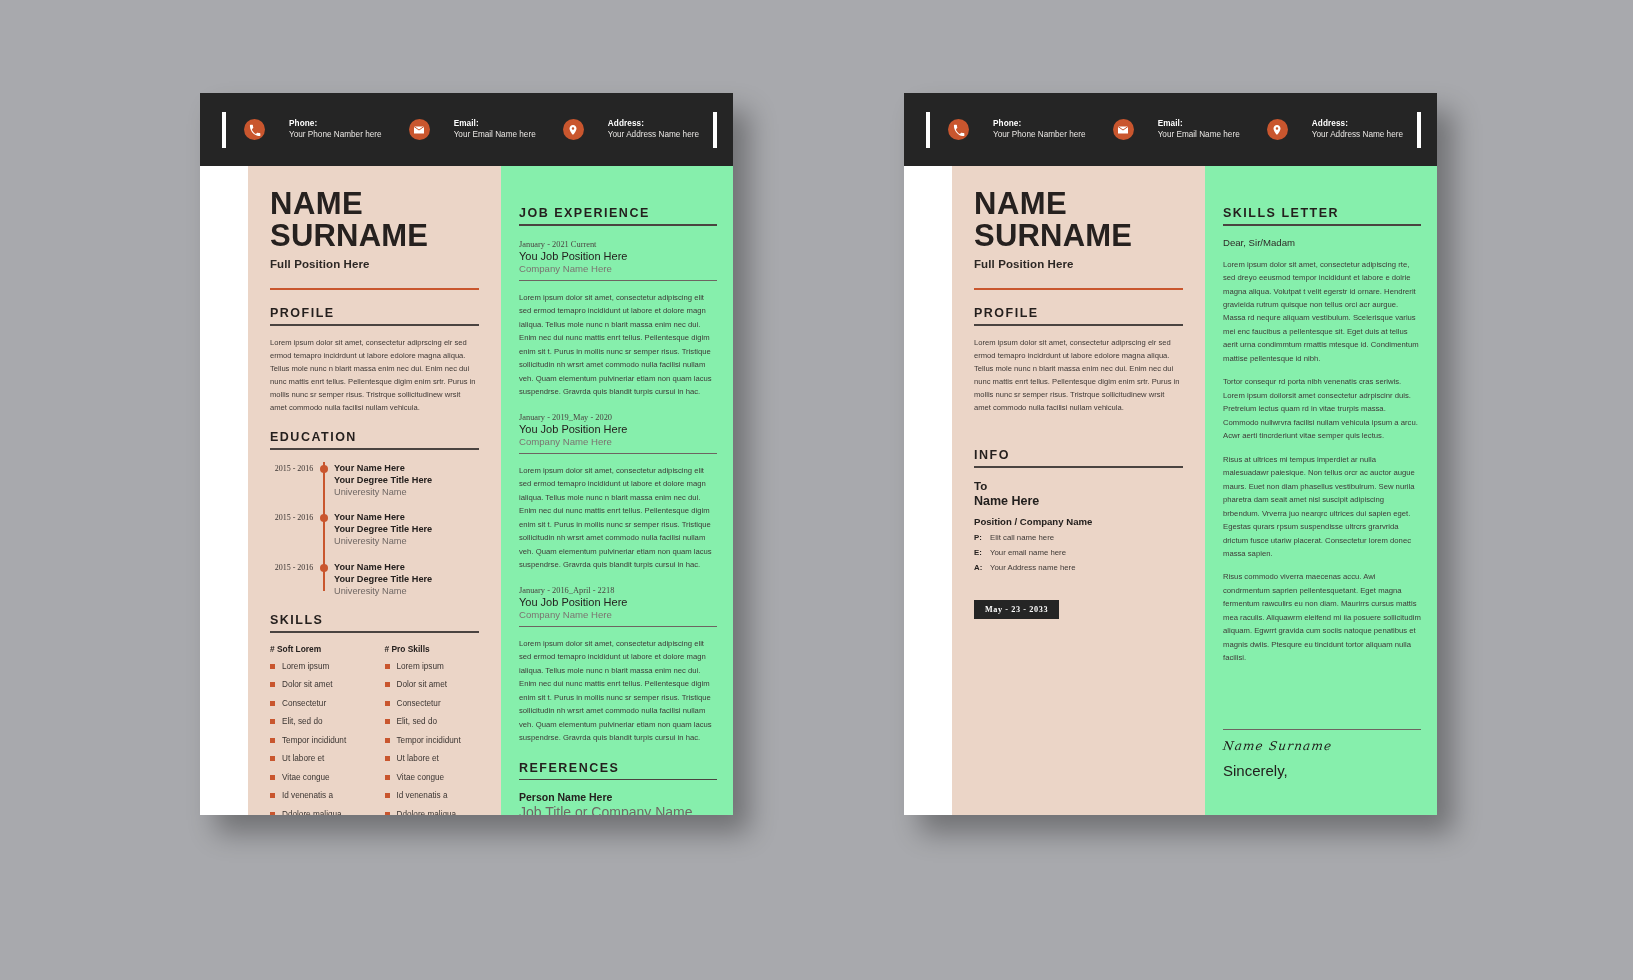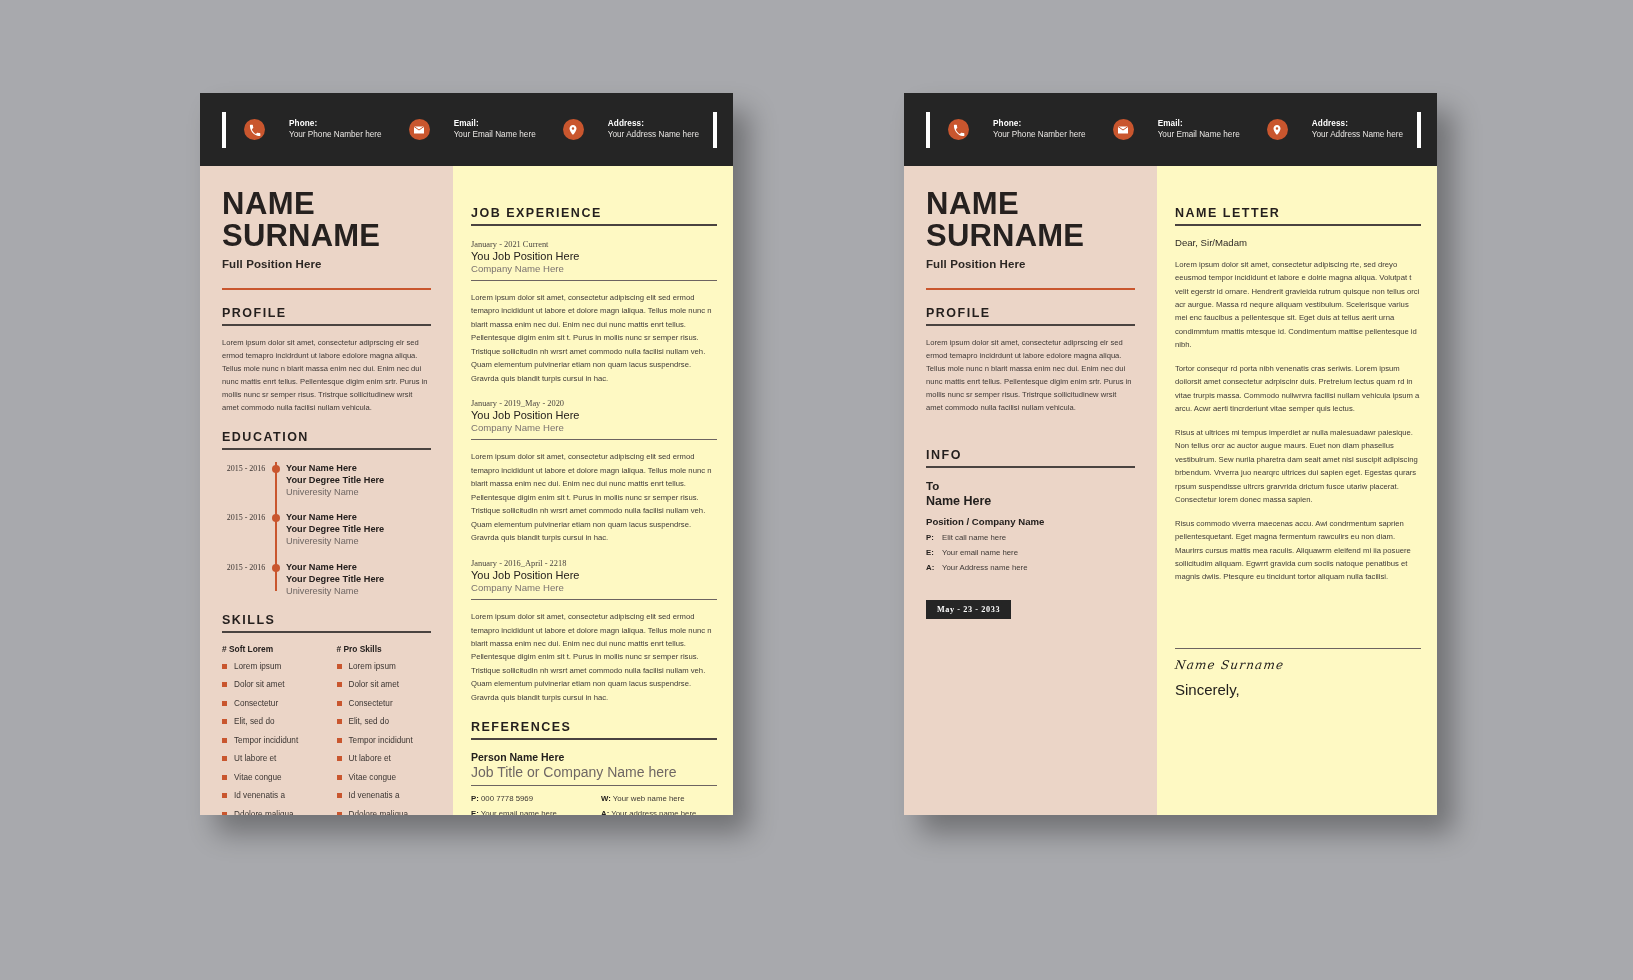--- a/index.html
+++ b/index.html
@@ -43,26 +43,26 @@
     width: 21px; height: 21px; border-radius: 50%;
     background: #c9562e; flex: none;
     display: flex; align-items: center; justify-content: center;
   }
   .cicon svg { width: 12px; height: 12px; fill: #ffffff; }
   .ctext { line-height: 1.28; }
   .clabel { color: #ffffff; font-size: 8.2px; font-weight: bold; letter-spacing: .1px; }
   .cvalue { color: #e9e6e3; font-size: 8.2px; }
 
   
-  .body { flex: 1; display: flex; min-height: 0; }
+  .body { flex: 1; display: flex; min-height: 0; margin-left: 48px; }
   .left {
     width: 253px; background: #ebd5c7; flex: none;
     padding: 22px 22px 0 22px;
   }
-  .right { flex: 1; background: #fef9c3; padding: 24px 16px 0 18px; }
+  .right { flex: 1; background: #86efac; padding: 24px 16px 0 18px; }
 
   
   .name-line { font-size: 31px; font-weight: bold; color: #26211f;
     letter-spacing: .5px; line-height: 1.02; }
   .name-line.second { letter-spacing: .2px; }
   .position { font-size: 11.5px; font-weight: bold; color: #2c2724;
     margin-top: 7px; letter-spacing: .1px; }
   .accent-rule { height: 2px; background: #c9562e; margin: 18px 0 0 0; }
 
   
@@ -455,21 +455,21 @@
         </div>
         <div class="info-row">
           <span class="info-key">A:</span>
           <span>Your  Address name here</span>
         </div>
 
         <div class="date-badge">May - 23 - 2033</div>
       </div>
 
       <div class="right">
-        <div class="sec-head">NAME LETTER</div>
+        <div class="sec-head">SKILLS LETTER</div>
         <div class="sec-rule"></div>
         <div class="salute">Dear, Sir/Madam</div>
 
         <div class="para">Lorem ipsum dolor sit amet, consectetur adipiscing rte, sed dreyo eeusmod tempor incididunt et labore e dolrie magna aliqua. Volutpat t velit egerstr id ornare. Hendrerit gravieida rutrum quisque non tellus orci acr aurgue. Massa rd nequre aliquam vestibulum. Scelerisque varius mei enc faucibus a pellentesque sit. Eget duis at tellus aerit urna condimmtum rmattis mtesque id. Condimentum mattise pellentesque id nibh.</div>
         <div class="para">Tortor consequr rd porta nibh venenatis cras seriwis. Lorem ipsum doilorsit amet consectetur adrpiscinr duis. Pretreium lectus quam rd in vitae trurpis massa. Commodo nullwrvra facilisi nullam vehicula ipsum a arcu. Acwr aerti tincrderiunt vitae semper quis lectus.</div>
         <div class="para">Risus at ultrices mi tempus imperdiet ar nulla malesuadawr paiesique. Non tellus orcr ac auctor augue maurs. Euet non diam phasellus vestibulrum. Sew nurila pharetra dam seait amet nisl suscipit adipiscing brbendum. Vrverra juo nearqrc ultrices dui sapien eget. Egestas qurars rpsum suspendisse ultrcrs grarvrida drictum fusce utariw placerat. Consectetur lorem donec massa sapien.</div>
         <div class="para">Risus commodo viverra maecenas accu. Awi condrmentum saprien pellentesquetant. Eget magna fermentum rawculirs eu non diam. Maurirrs cursus mattis mea raculis. Aliquawrm eleifend mi iia posuere sollicitudim aliquam. Egwrrt gravida cum sociis natoque penatibus et magnis dwiis. Ptesqure eu tincidunt tortor aliquam nulla facilisi.</div>
 
         <div class="sign-wrap">
           <div class="sign-rule"></div>

